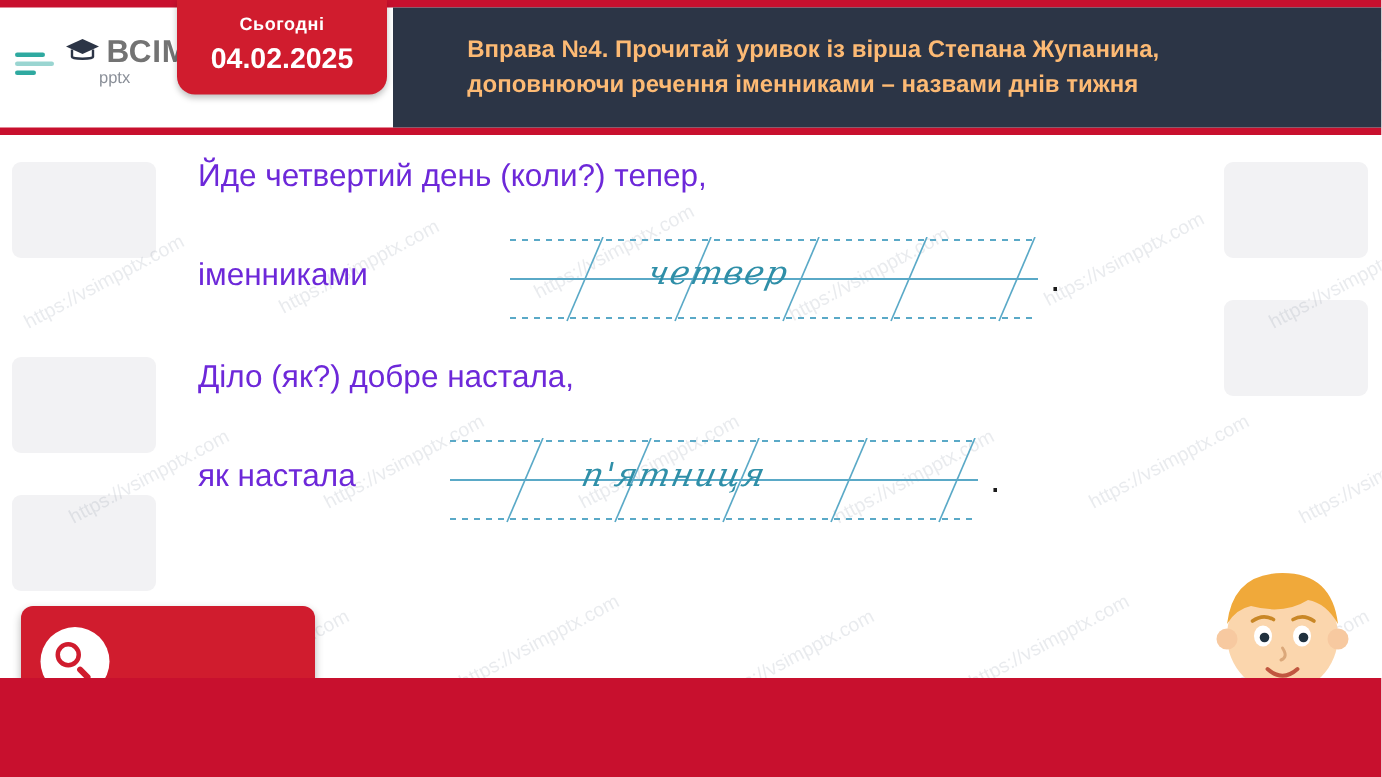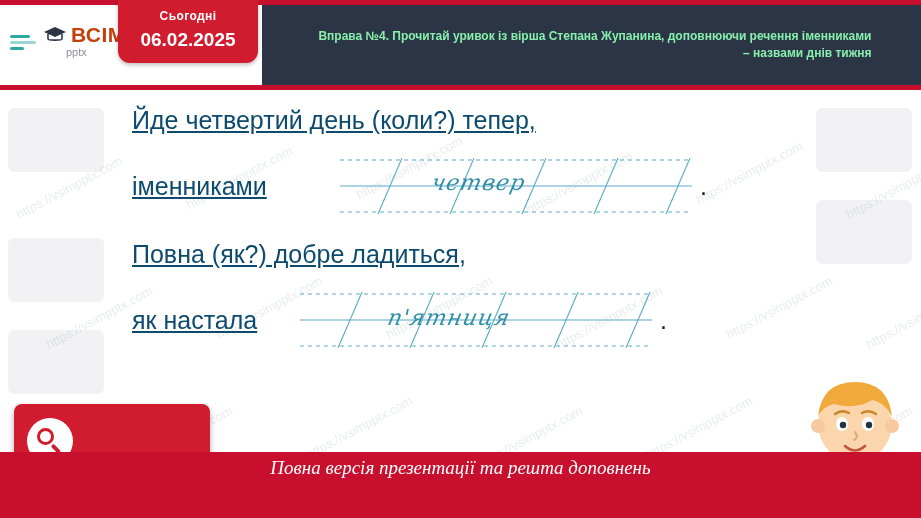--- a/index.html
+++ b/index.html
@@ -41,23 +41,23 @@
     left: 262px; top: 5px;
     width: 659px;
     height: 80px;
     background: #2c3546;
     display: flex;
     align-items: center;
     justify-content: center;
   }
   .header-dark-inner {
     width: 560px;
-    text-align: right;
-    color: #86efac;
-    font-size: 12px;
+    text-align: left;
+    color: #fdba74;
+    font-size: 16px;
     font-weight: bold;
     line-height: 1.45;
   }
   .header-bottom-line {
     position: absolute;
     left: 0; top: 85px;
     width: 921px;
     height: 5px;
     background: #c8102e;
   }
@@ -86,21 +86,21 @@
   .logo-lines span:nth-child(2) { width: 26px; background:#9ad5d1; }
   .logo-lines span:nth-child(3) { width: 14px; }
   .logo-text {
     display: flex;
     flex-direction: column;
     line-height: 1;
   }
   .logo-main {
     font-size: 21px;
     font-weight: bold;
-    color: #c2410c;
+    color: #737373;
     letter-spacing: 0.5px;
     display: flex;
     align-items: center;
     gap: 4px;
   }
   .logo-sub {
     font-size: 11px;
     color: #8a8f98;
     margin-top: 2px;
     margin-left: 23px;
@@ -133,24 +133,23 @@
 
   
   .content {
     position: absolute;
     left: 0; top: 90px;
     width: 921px;
     height: 340px;
   }
   .line {
     position: absolute;
-    font-size: 25px;
-    color: #0c4a6e;
+    font-size: 21px;
+    color: #6d28d9;
     white-space: nowrap;
-    text-decoration: underline;
   }
   .line1 { left: 132px; top: 16px; }
   .line2 { left: 132px; top: 82px; }
   .line3 { left: 132px; top: 150px; }
   .line4 { left: 132px; top: 216px; text-align: center; }
   .period {
     position: absolute;
     font-size: 25px;
     color: #1b1b1b;
   }
@@ -334,21 +333,21 @@
             </svg>
           </span>
           <span>ВСІМ</span>
         </div>
         <div class="logo-sub">pptx</div>
       </div>
     </div>
 
     <div class="date-badge">
       <div class="today">Сьогодні</div>
-      <div class="dt">06.02.2025</div>
+      <div class="dt">04.02.2025</div>
     </div>
   </div>
 
   <div class="content">
 
     <div class="line line1">Йде четвертий день (коли?) тепер,</div>
 
     <div class="line line2">іменниками</div>
 
     <div class="slot" style="left:340px; top:68px;">
@@ -359,21 +358,21 @@
         <line x1="38" y1="56" x2="62" y2="0" stroke="#5aa9c7" stroke-width="1.1"></line>
         <line x1="110" y1="56" x2="134" y2="0" stroke="#5aa9c7" stroke-width="1.1"></line>
         <line x1="182" y1="56" x2="206" y2="0" stroke="#5aa9c7" stroke-width="1.1"></line>
         <line x1="254" y1="56" x2="278" y2="0" stroke="#5aa9c7" stroke-width="1.1"></line>
         <line x1="326" y1="56" x2="350" y2="0" stroke="#5aa9c7" stroke-width="1.1"></line>
       </svg>
     </div>
     <div class="hand hand1">четвер</div>
     <div class="period period1">.</div>
 
-    <div class="line line3">Повна (як?) добре ладиться,</div>
+    <div class="line line3">Діло (як?) добре настала,</div>
 
     <div class="line line4">як настала</div>
 
     <div class="slot" style="left:300px; top:202px;">
       <svg width="352" height="58" viewBox="0 0 352 58">
         <line x1="0" y1="2" x2="352" y2="2" stroke="#5aa9c7" stroke-width="1.2" stroke-dasharray="4 4"></line>
         <line x1="0" y1="28" x2="352" y2="28" stroke="#5aa9c7" stroke-width="1.2"></line>
         <line x1="0" y1="54" x2="352" y2="54" stroke="#5aa9c7" stroke-width="1.2" stroke-dasharray="4 4"></line>
         <line x1="38" y1="56" x2="62" y2="0" stroke="#5aa9c7" stroke-width="1.1"></line>
         <line x1="110" y1="56" x2="134" y2="0" stroke="#5aa9c7" stroke-width="1.1"></line>
@@ -429,16 +428,15 @@
       <g transform="rotate(-38 60 140)">
         <rect x="24" y="136" width="58" height="7" rx="2" fill="#6c4ed0"></rect>
         <polygon points="82,136 94,139.5 82,143" fill="#f3d3a6"></polygon>
         <polygon points="90,138 94,139.5 90,141" fill="#3c3c3c"></polygon>
       </g>
     </svg>
   </div>
 
   <div class="bottom-band"></div>
   <div class="bottom-text">
-    <div>Повна версія презентації та решта доповнень</div>
   </div>
 
 </div>
 
 </body></html>

